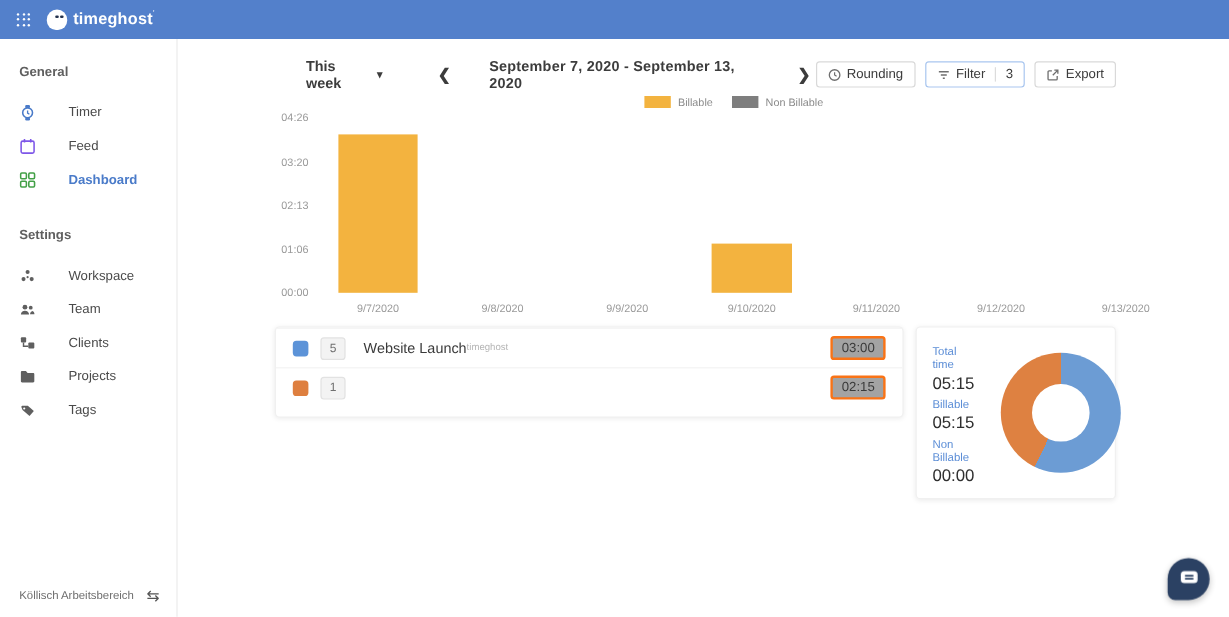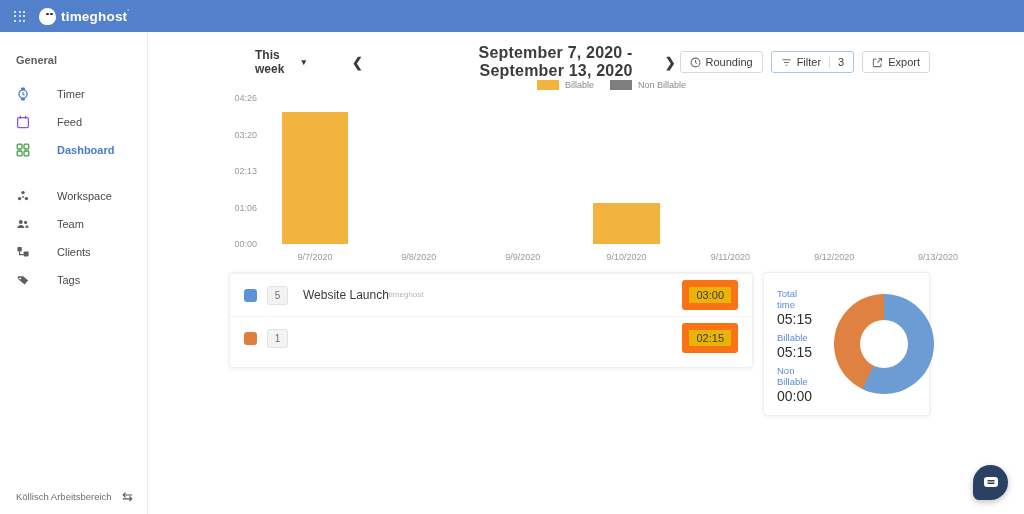--- a/index.html
+++ b/index.html
@@ -30,21 +30,21 @@
   .ws-name { font-size:9.5px; color:#6e6e6e; }
   .ws-switch { font-size:13px; color:#555; cursor:pointer; line-height:10px; }
 
   
   .main { margin-left:149px; padding-top:32px; }
   .toolbar { display:flex; align-items:center; padding:16px 94px 0 106px; height:44px; }
   .preset { display:flex; align-items:center; gap:5px; font-size:12px; font-weight:600; cursor:pointer; }
   .caret { font-size:9px; color:#3c3c3c; }
   .nav-chevron { font-size:13px; font-weight:600; color:#3c3c3c; cursor:pointer; padding:0 4px; }
   .nav-left { margin-left:42px; }
-  .date-range { font-size:16px; font-weight:600; letter-spacing:.2px; margin:0 28px; min-width:225px; text-align:right; }
+  .date-range { font-size:12px; font-weight:600; letter-spacing:.2px; margin:0 28px; min-width:225px; text-align:left; }
   .tb-buttons { margin-left:auto; display:flex; gap:8px; }
   .tb-btn { display:flex; align-items:center; gap:5px; border:1px solid #d9d9d9; background:#fff;
     border-radius:3px; padding:4px 9px; font-size:11px; color:#3c3c3c; cursor:pointer;justify-content:flex-end; }
   .tb-btn svg { display:block; }
   .tb-btn.filter { border-color:#a9c6ef; }
   .filter-count { border-left:1px solid #dcdcdc; padding-left:8px; margin-left:3px; }
 
   
   .chart-wrap { margin:4px 34px 0 84px; }
   .legend { display:flex; justify-content:center; gap:16px; margin-bottom:8px; }
@@ -65,21 +65,21 @@
   .group-card { width:540px; }
   .gc-header { display:flex; align-items:center; gap:12px; padding:10px 14px 8px; color:#9e9e9e; font-size:11px; }
   .gc-row { display:flex; align-items:center; gap:10px; padding:6px 14px; border-top:1px solid #f3f3f3; cursor:pointer; }
   .color-square { width:13px; height:13px; border-radius:3px; flex:0 0 13px; }
   .count-badge { min-width:21px; height:19px; background:#f3f3f3; border:1px solid #e2e2e2; border-radius:3px;
     display:flex; align-items:center; justify-content:center; font-size:10px; color:#6f6f6f; padding:0 5px; }
   .proj { display:flex; margin-left:5px; }
   .proj-name { font-size:12px; color:#3a3a3a; }
   .proj-client { font-size:8px; color:#b5b5b5; margin-top:2px; }
   .row-spacer { flex:1; }
-  .duration-badge { background:#eab308; border:7px solid #f97316; border-radius:3px; padding:2px 7px; font-size:11px; color:#3a3a3a; }
+  .duration-badge { background:#a3a3a3; border:2px solid #f97316; border-radius:3px; padding:2px 7px; font-size:11px; color:#3a3a3a; }
   .gc-pad { height:8px; }
 
   .summary-card { width:167px; padding:11px 10px 11px 13px; display:flex; gap:22px; }
   .sum-labels { display:flex; flex-direction:column; padding-top:4px; }
   .sum-label { font-size:9.5px; color:#5b8dd6; margin-top:5px; }
   .sum-label:first-child { margin-top:0; }
   .sum-value { font-size:14px; color:#2f2f2f; margin-top:1px; }
   .donut { width:100px; height:100px; border-radius:50%; position:relative; flex:0 0 100px; align-self:center; cursor:pointer; }
   .donut::after { content:""; position:absolute; top:50%; left:50%; width:48px; height:48px;
     background:#fff; border-radius:50%; transform:translate(-50%,-50%); }
@@ -141,20 +141,21 @@
           <rect x="1.2" y="1.2" width="4.8" height="4.8" rx="1" fill="none" stroke="currentColor" stroke-width="1.3"></rect>
           <rect x="8" y="1.2" width="4.8" height="4.8" rx="1" fill="none" stroke="currentColor" stroke-width="1.3"></rect>
           <rect x="1.2" y="8" width="4.8" height="4.8" rx="1" fill="none" stroke="currentColor" stroke-width="1.3"></rect>
           <rect x="8" y="8" width="4.8" height="4.8" rx="1" fill="none" stroke="currentColor" stroke-width="1.3"></rect>
         </svg>
     </span>
     <span>Dashboard</span>
   </div>
 
   <div class="side-gap"></div>
+  <div class="side-section-label">Settings</div>
 
   <div class="side-item">
     <span class="ic" style="color:#5f5f5f">
       <svg width="14" height="14" viewBox="0 0 14 14">
           <circle cx="7" cy="3.6" r="1.7" fill="currentColor"></circle>
           <circle cx="3.6" cy="9.6" r="1.7" fill="currentColor"></circle>
           <circle cx="10.4" cy="9.6" r="1.7" fill="currentColor"></circle>
           <circle cx="7" cy="8" r="0.9" fill="currentColor"></circle>
         </svg>
     </span>
@@ -177,20 +178,28 @@
     <span class="ic" style="color:#5f5f5f">
       <svg width="14" height="14" viewBox="0 0 14 14">
           <rect x="1.4" y="2" width="4.4" height="4.4" rx="0.8" fill="currentColor"></rect>
           <rect x="7.6" y="6.4" width="5" height="5" rx="0.8" fill="currentColor"></rect>
           <path d="M3.6 6.4v3.2h4" fill="none" stroke="currentColor" stroke-width="1.2"></path>
         </svg>
     </span>
     <span>Clients</span>
   </div>
 
+  <div class="side-item">
+    <span class="ic" style="color:#5f5f5f">
+      <svg width="14" height="14" viewBox="0 0 14 14">
+          <path d="M1.4 3.2c0-.6.4-1 1-1h3.2l1.4 1.6h4.6c.6 0 1 .4 1 1v6c0 .6-.4 1-1 1H2.4c-.6 0-1-.4-1-1z" fill="currentColor"></path>
+        </svg>
+    </span>
+    <span>Projects</span>
+  </div>
 
   <div class="side-item">
     <span class="ic" style="color:#5f5f5f">
       <svg width="14" height="14" viewBox="0 0 14 14">
           <path d="M1.8 4.2c0-.6.4-1 1-1h4.4l5 4.2-3.6 4.2-5.8-4.9z" fill="currentColor"></path>
           <circle cx="4.2" cy="5.4" r="0.9" fill="#fff"></circle>
         </svg>
     </span>
     <span>Tags</span>
   </div>

